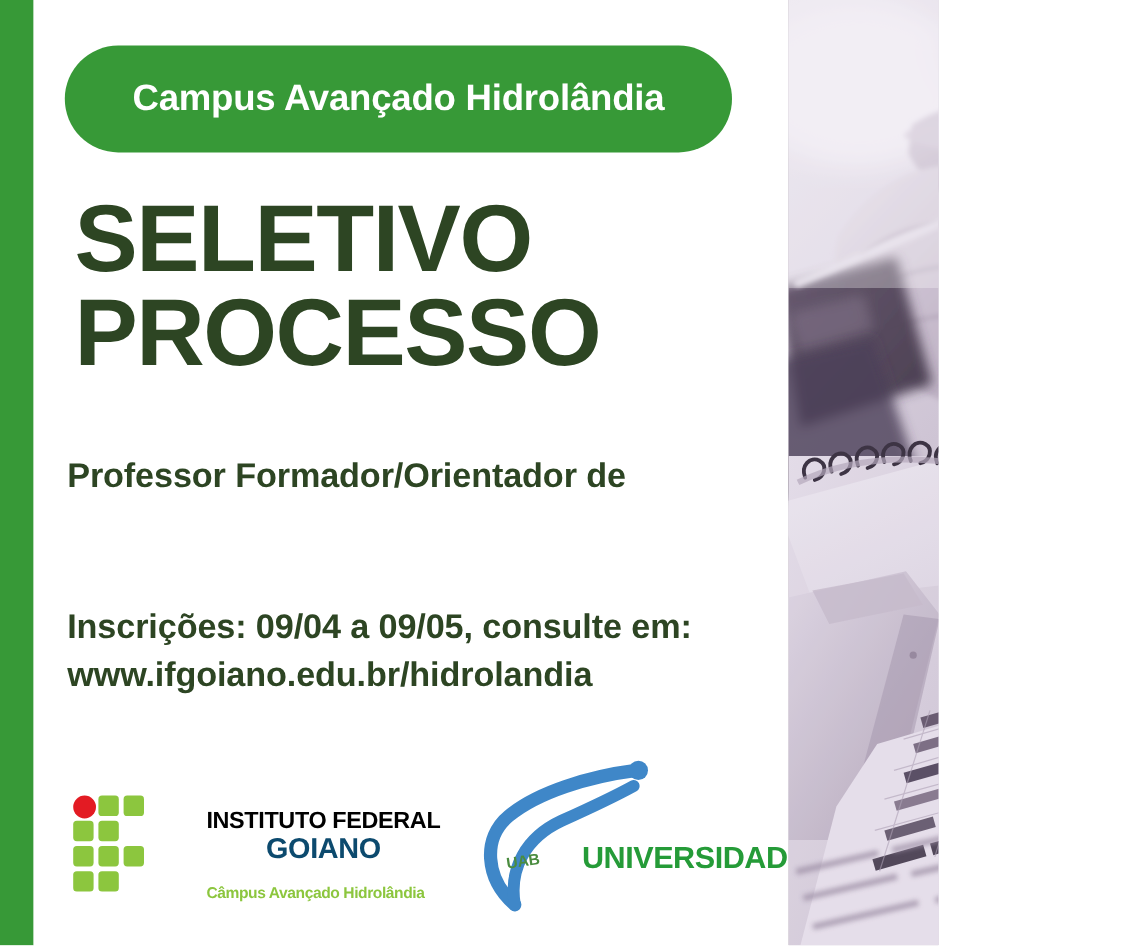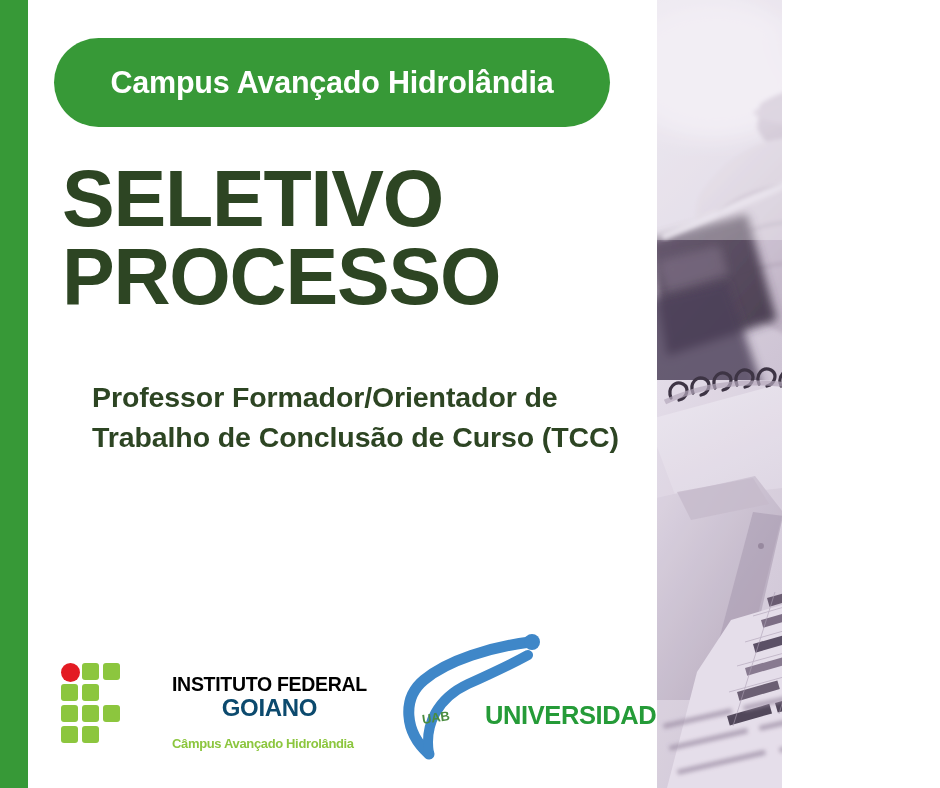--- a/index.html
+++ b/index.html
@@ -80,21 +80,21 @@
     position: absolute;
     left: 56px;
     top: 377px;
     width: 600px;
     color: #2d4523;
     font-size: 28.5px;
     font-weight: bold;
     line-height: 1.42;
     letter-spacing: -0.1px;
   }
-  .subtitle .st-line { display: block; margin-left: 36px; }
+  .subtitle .st-line { display: block; }
 
   
   .enroll {
     position: absolute;
     left: 56px;
     top: 503px;
     width: 610px;
     color: #2d4523;
     font-size: 28.5px;
     font-weight: bold;
@@ -245,23 +245,26 @@
     <span class="campus-pill-label">Campus Avançado Hidrolândia</span>
   </div>
 
   <div class="headline">
     <span class="hl-line">SELETIVO</span>
     <span class="hl-line">PROCESSO</span>
   </div>
 
   <div class="subtitle">
     <span class="st-line">Professor Formador/Orientador de</span>
-    <span class="st-line">Trabalho de Conclusão de Curso (TCC)</span>
   </div>
 
+  <div class="enroll">
+    <span class="en-line">Inscrições: 09/04 a 09/05, consulte em:</span>
+    <span class="en-line">www.ifgoiano.edu.br/hidrolandia</span>
+  </div>
 
   <div class="logos-row">
 
     <div class="ifg-logo">
       <div class="ifg-mark">
 
         <span class="ifg-dot"></span>
         <span class="ifg-sq" style="left:21px; top:0;"></span>
         <span class="ifg-sq" style="left:42px; top:0;"></span>
 

